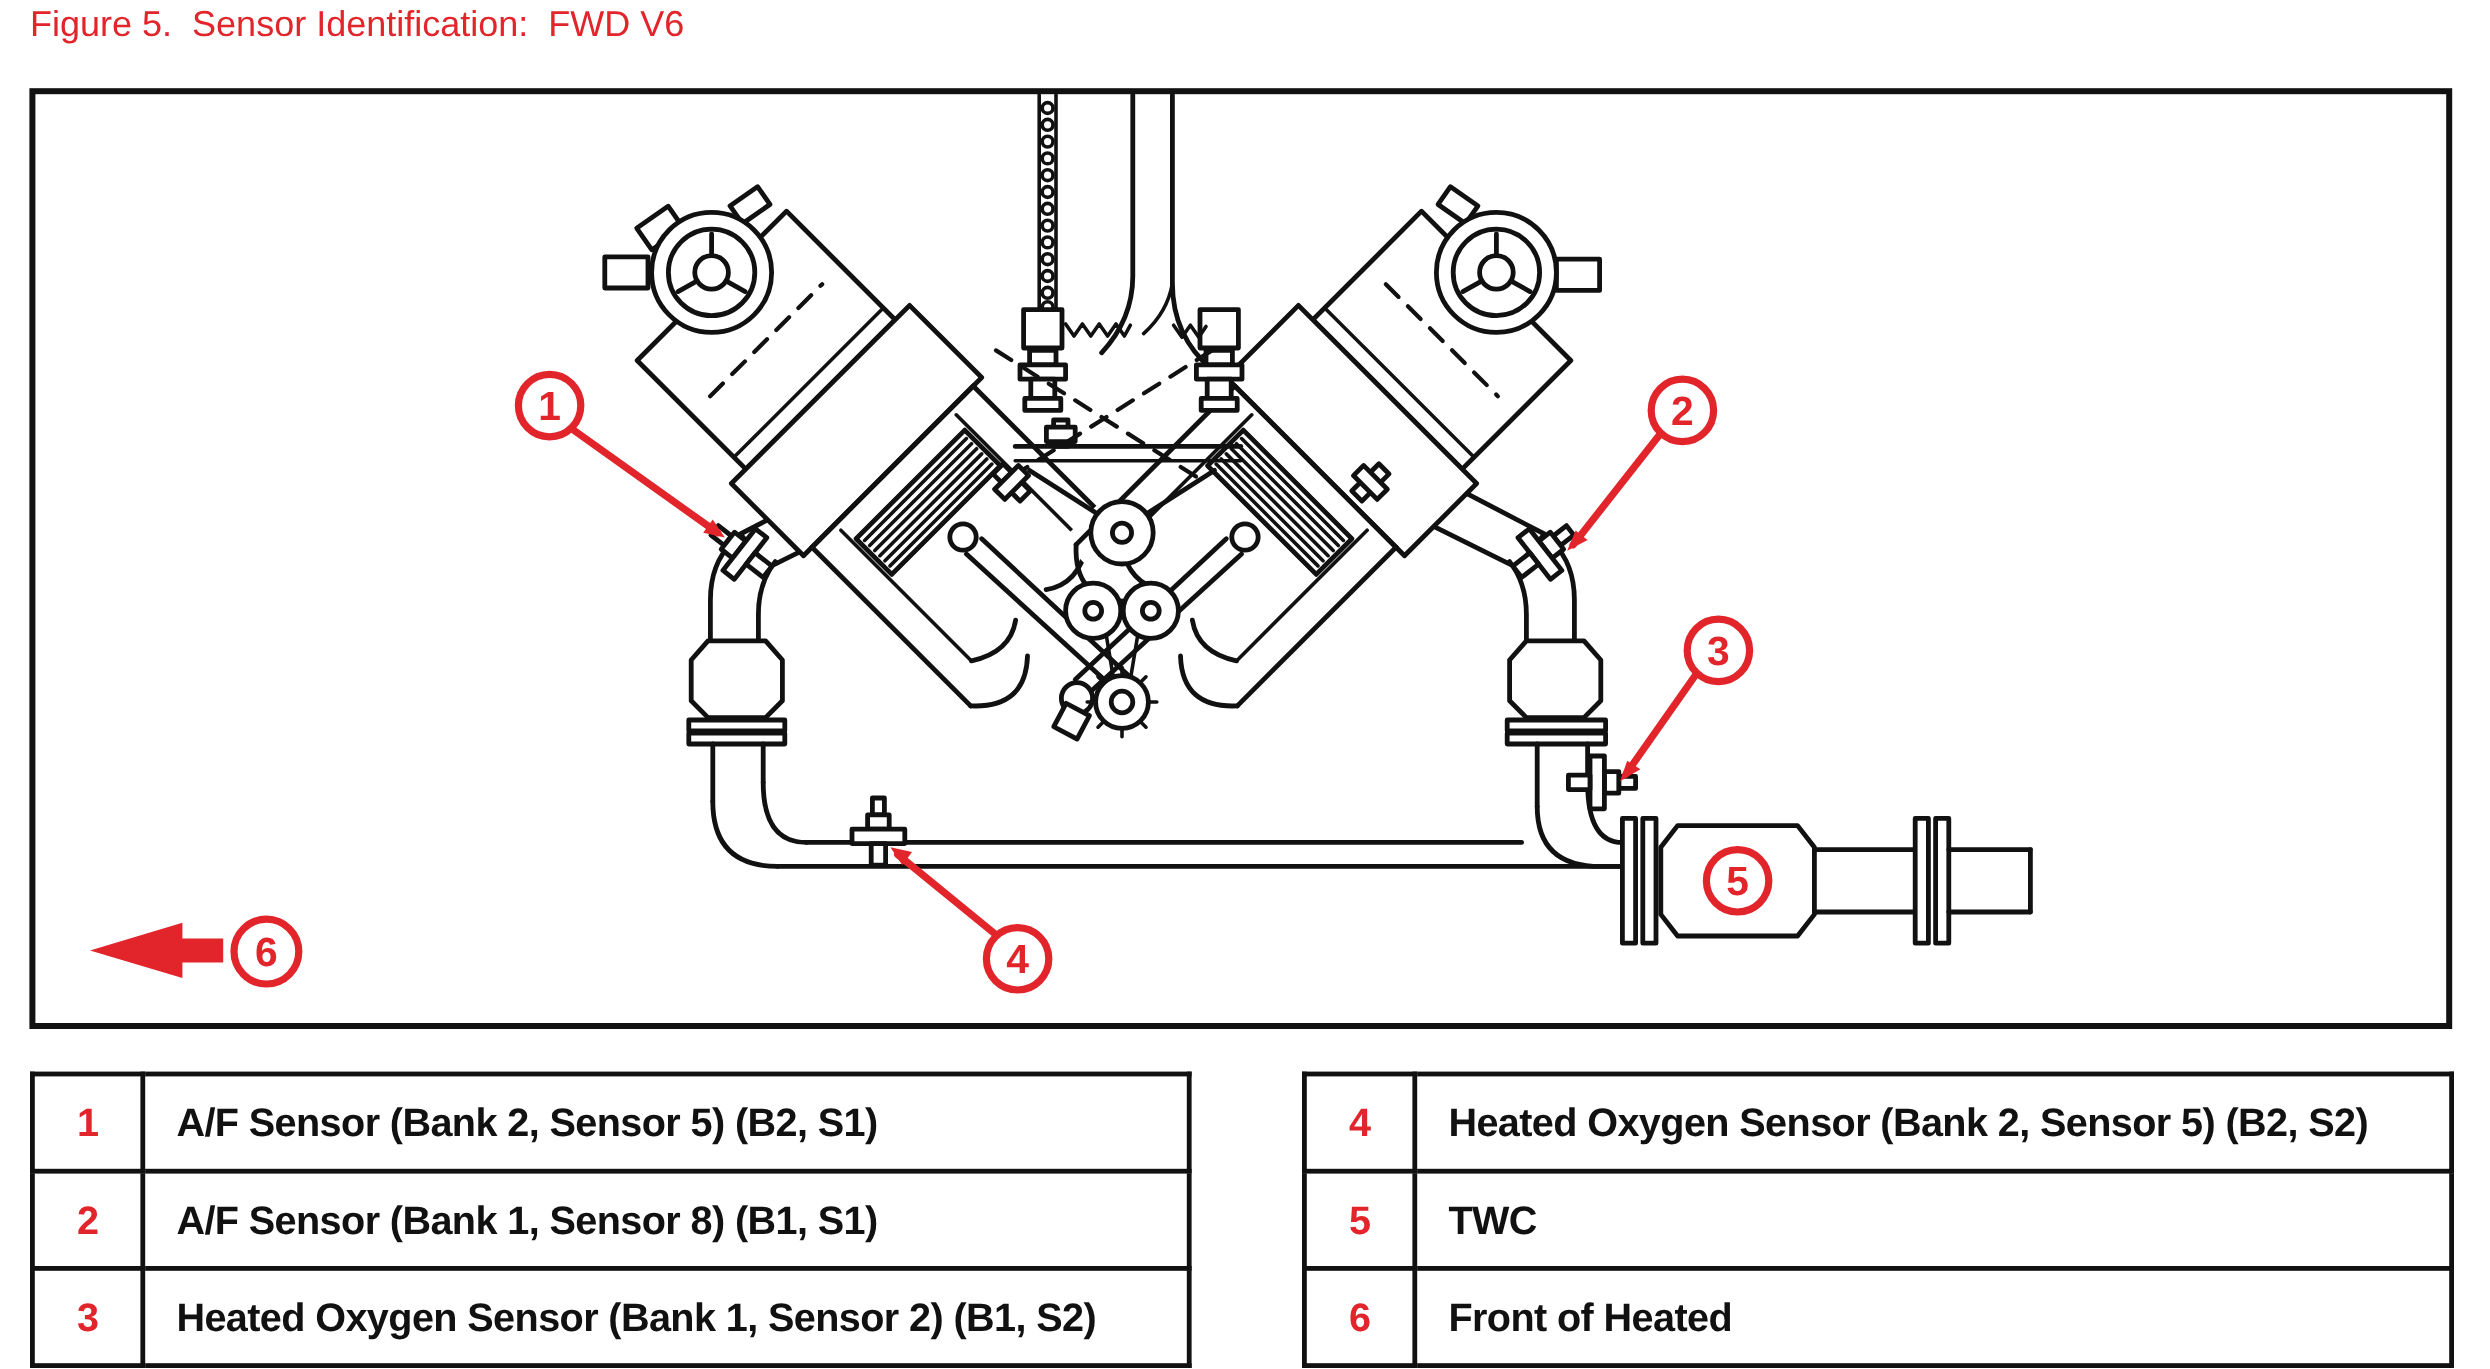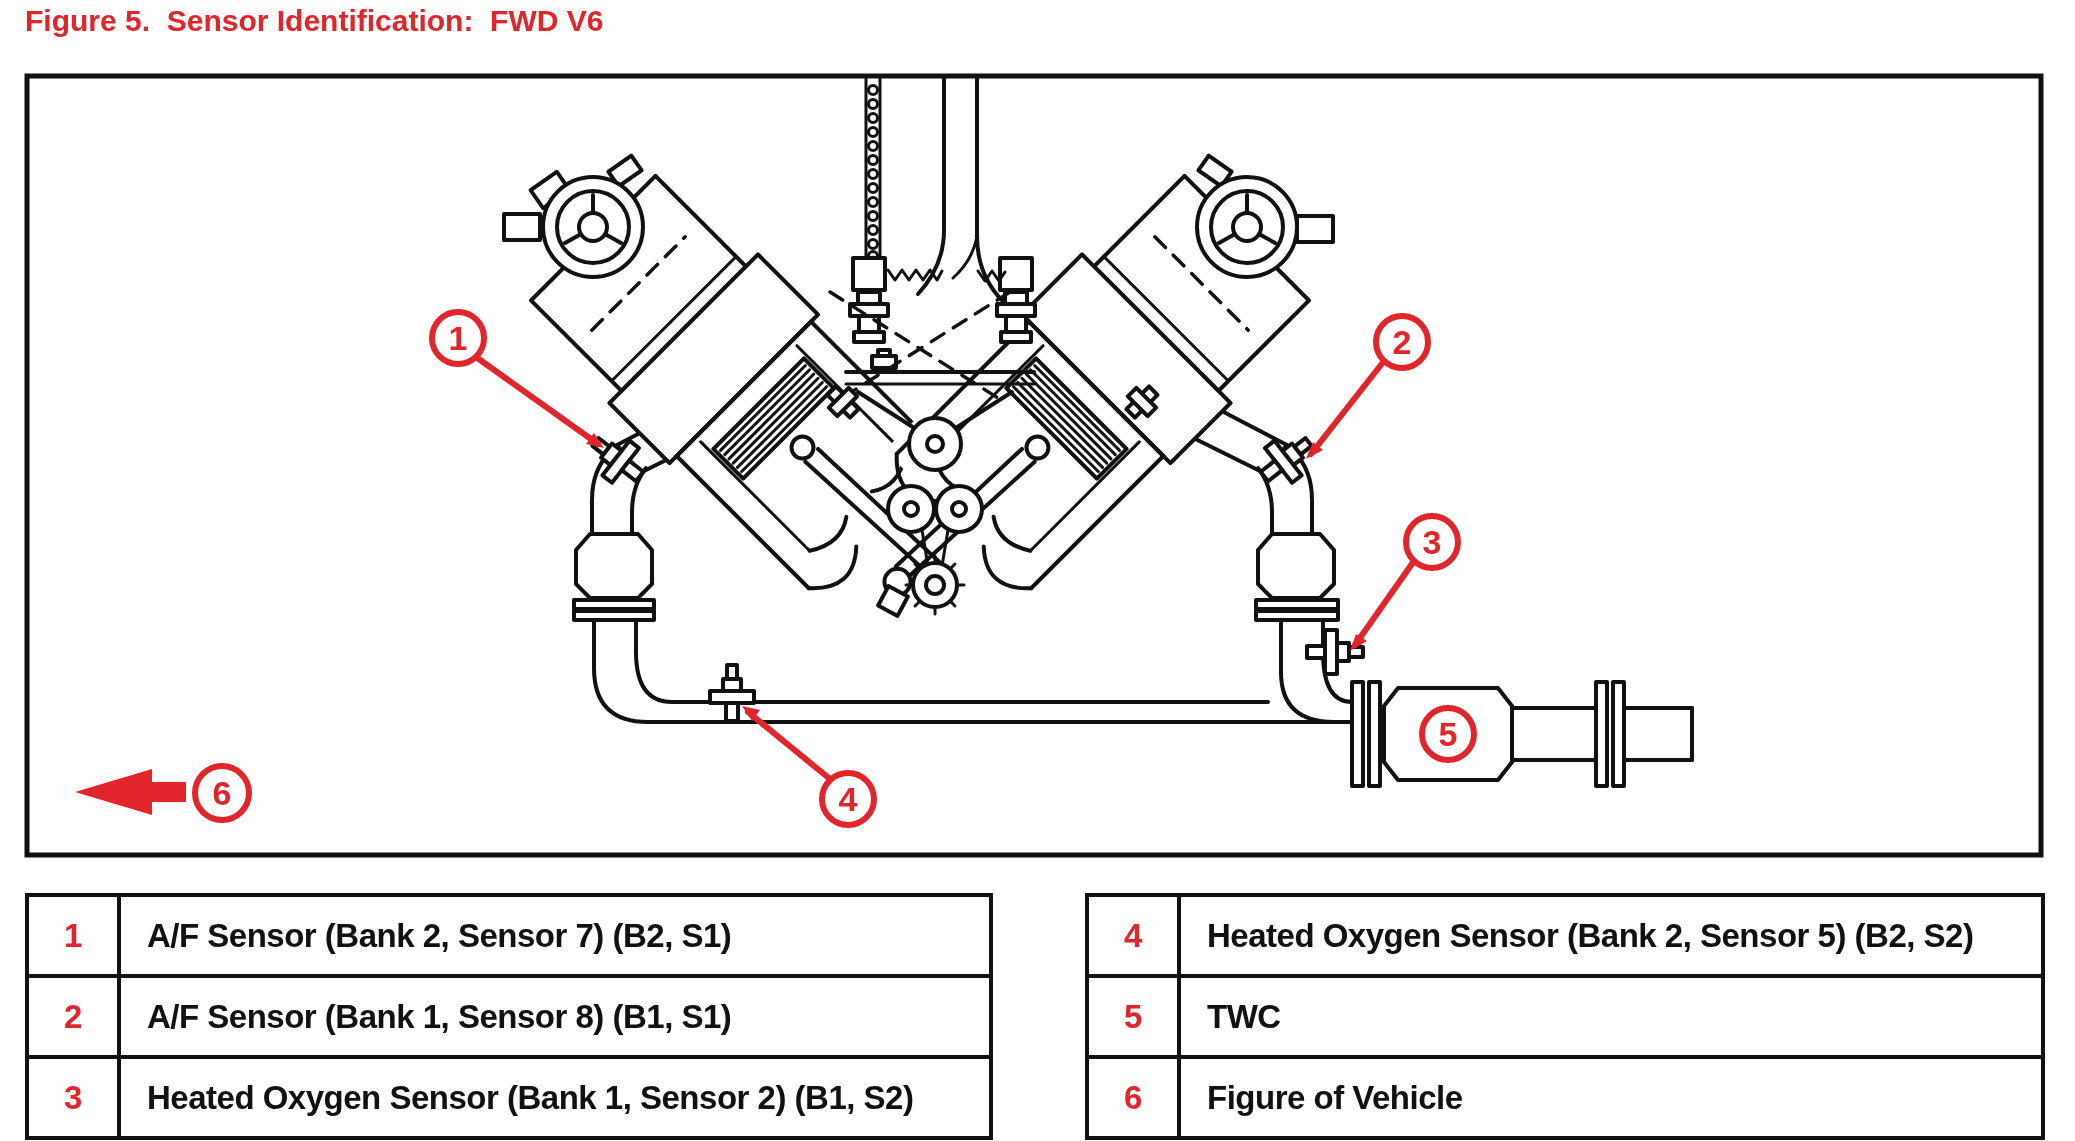--- a/index.html
+++ b/index.html
@@ -1,18 +1,18 @@
 <!DOCTYPE html>
 <html><head>
 <meta charset="utf-8">
 <style>
   html,body{margin:0;padding:0;background:#fff;}
   #page{position:relative;width:2075px;height:1141px;background:#fff;overflow:hidden;
         font-family:"Liberation Sans",sans-serif;}
-  #fig-title{position:absolute;left:25px;top:4px;font-size:30px;font-weight:bold;
+  #fig-title{position:absolute;left:25px;top:4px;font-size:30px;font-weight:normal;
              color:#e2242b;white-space:pre;letter-spacing:0px;}
   svg{position:absolute;left:0;top:0;}
   .ln{stroke:#111;stroke-width:4;fill:none;stroke-linejoin:round;stroke-linecap:round;}
   .lnf{stroke:#111;stroke-width:4;fill:#fff;stroke-linejoin:round;}
   .occ{fill:#fff;stroke:none;}
   .thin{stroke-width:3;}
   .dash{stroke-dasharray:15 11;stroke-width:3.5;}
   .red-ln{stroke:#e2242b;stroke-width:6;fill:none;stroke-linecap:round;}
   .red-circ{stroke:#e2242b;stroke-width:6;fill:#fff;}
   .red-fill{fill:#e2242b;stroke:none;}
@@ -316,21 +316,21 @@
         <circle class="red-circ" cx="222" cy="793" r="27"></circle>
         <text class="callout-num" x="222" y="805">6</text>
       </g>
     </g>
   </svg>
 
   <table class="legend" id="legend-left">
     <tbody>
         <tr>
       <td class="num">1</td>
-      <td class="desc">A/F Sensor (Bank 2, Sensor 7) (B2, S1)</td>
+      <td class="desc">A/F Sensor (Bank 2, Sensor 5) (B2, S1)</td>
     </tr>
     <tr>
       <td class="num">2</td>
       <td class="desc">A/F Sensor (Bank 1, Sensor 8) (B1, S1)</td>
     </tr>
     <tr>
       <td class="num">3</td>
       <td class="desc">Heated Oxygen Sensor (Bank 1, Sensor 2) (B1, S2)</td>
     </tr>
   </tbody>
@@ -341,18 +341,18 @@
         <tr>
       <td class="num">4</td>
       <td class="desc">Heated Oxygen Sensor (Bank 2, Sensor 5) (B2, S2)</td>
     </tr>
     <tr>
       <td class="num">5</td>
       <td class="desc">TWC</td>
     </tr>
     <tr>
       <td class="num">6</td>
-      <td class="desc">Figure of Vehicle</td>
+      <td class="desc">Front of Heated</td>
     </tr>
   </tbody>
     </table>
 
 </div>
 
 </body></html>

